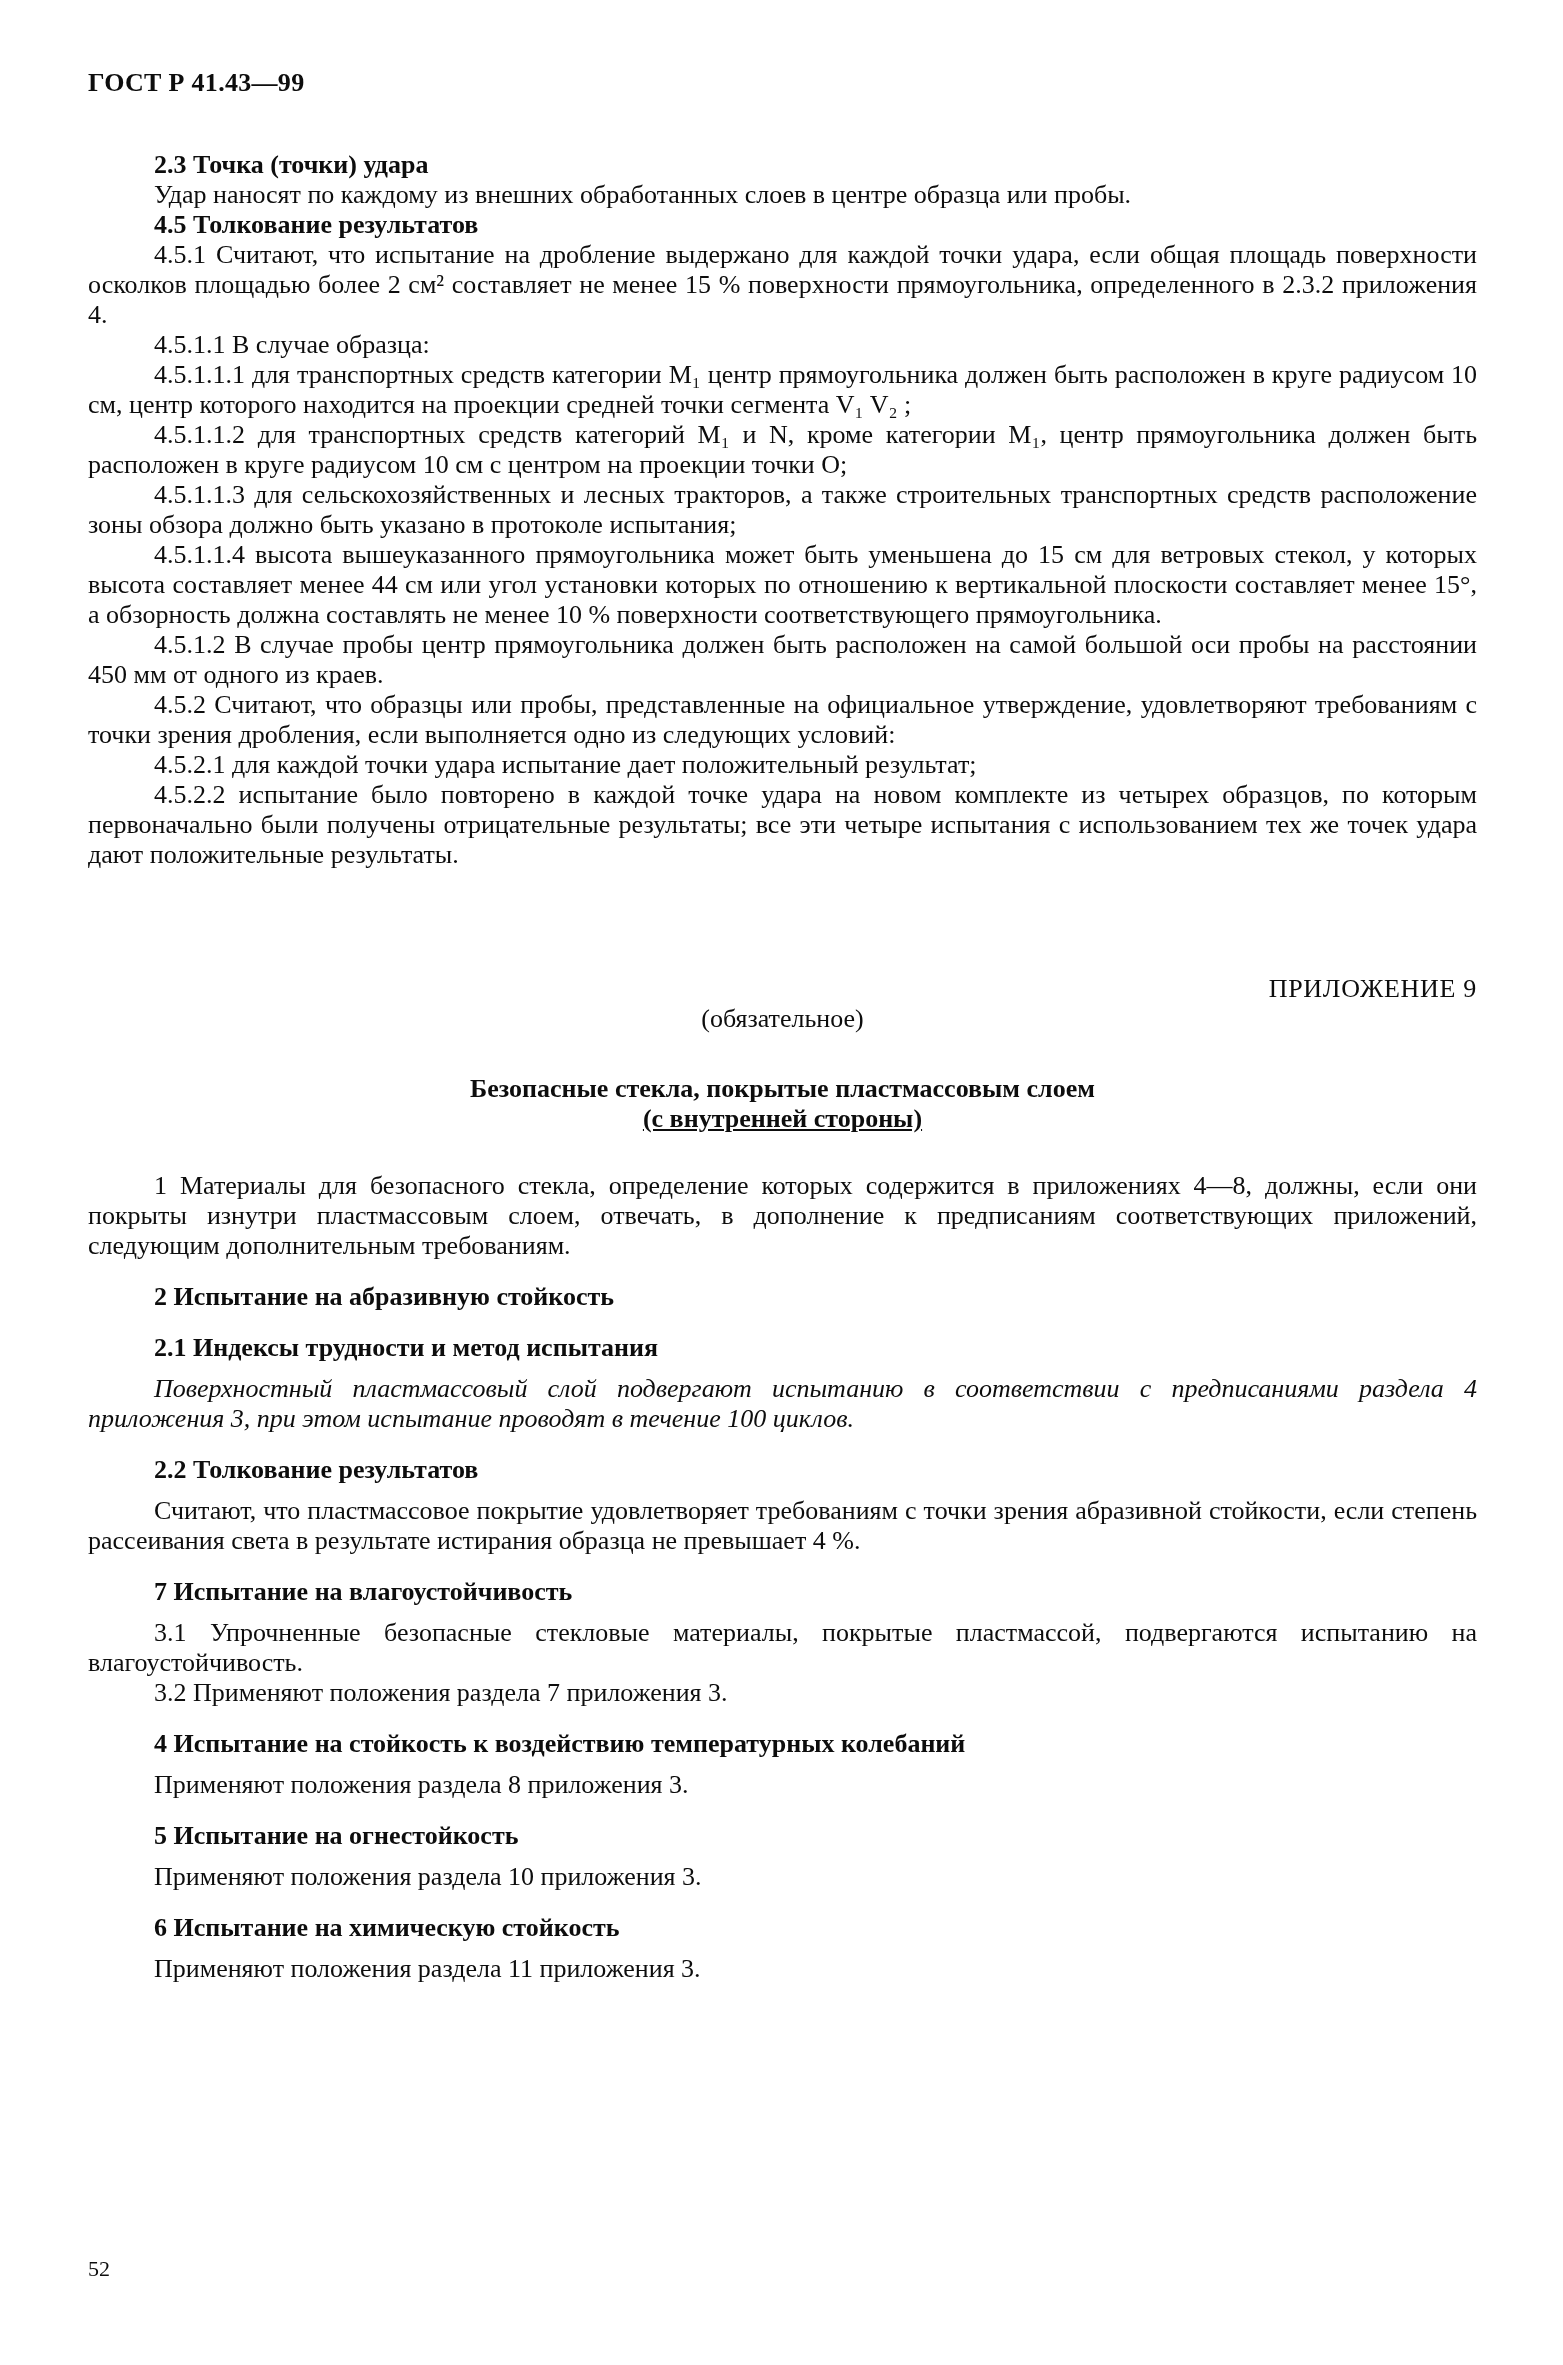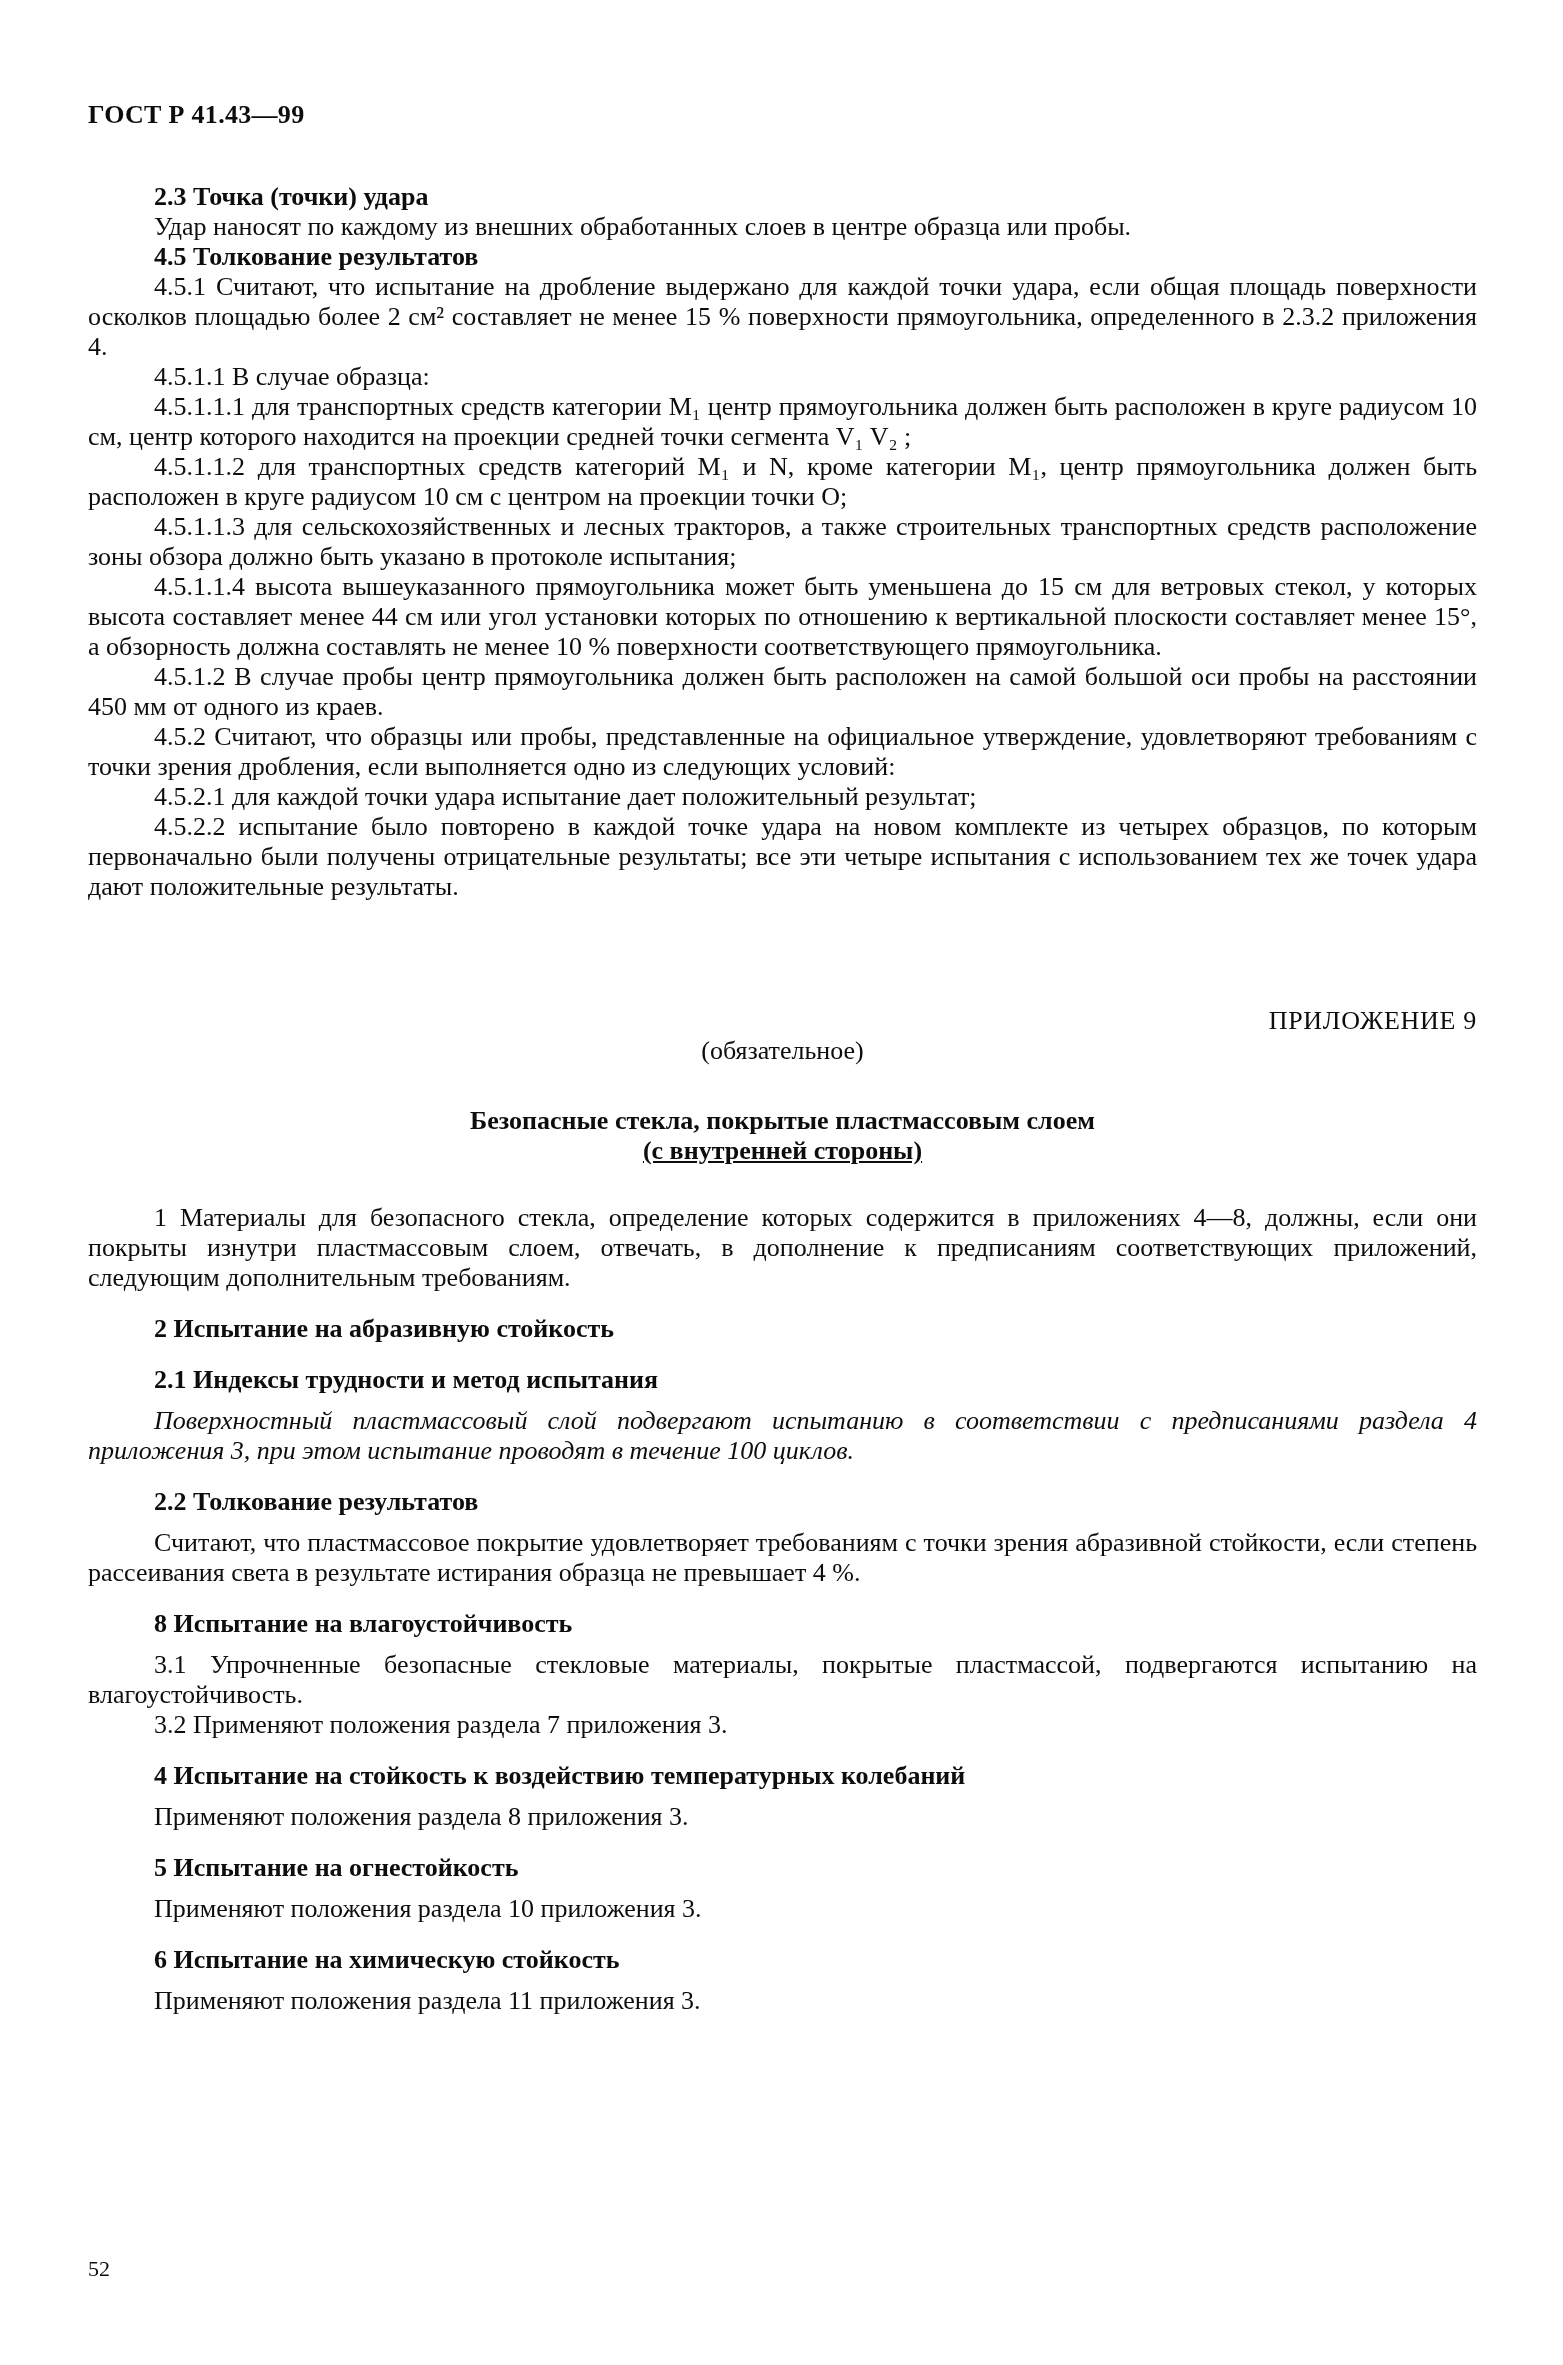--- a/index.html
+++ b/index.html
@@ -9,21 +9,21 @@
     width: 1563px;
     height: 2366px;
     background: #ffffff;
     color: #0d0d0d;
     font-family: "Liberation Serif", serif;
     position: relative;
   }
   .page {
     position: absolute;
     inset: 0;
-    padding: 100px 86px 0 88px;
+    padding: 68px 86px 0 88px;
   }
   .doc-header {
     font-size: 26px;
     font-weight: bold;
     letter-spacing: 0.3px;
     margin: 0 0 52px 0;
   }
   .para {
     font-size: 26px;
     line-height: 30px;
@@ -101,21 +101,21 @@
       <p class="para appendix-label">ПРИЛОЖЕНИЕ 9</p>
       <p class="para appendix-note">(обязательное)</p>
       <p class="para title">Безопасные стекла, покрытые пластмассовым слоем</p>
       <p class="para subtitle">(с внутренней стороны)</p>
       <p class="para body">1 Материалы для безопасного стекла, определение которых содержится в приложениях 4—8, должны, если они покрыты изнутри пластмассовым слоем, отвечать, в дополнение к предписаниям соответствующих приложений, следующим дополнительным требованиям.</p>
       <p class="para section-heading">2 Испытание на абразивную стойкость</p>
       <p class="para section-heading">2.1 Индексы трудности и метод испытания</p>
       <p class="para body-italic">Поверхностный пластмассовый слой подвергают испытанию в соответствии с предписаниями раздела 4 приложения 3, при этом испытание проводят в течение 100 циклов.</p>
       <p class="para section-heading">2.2 Толкование результатов</p>
       <p class="para body">Считают, что пластмассовое покрытие удовлетворяет требованиям с точки зрения абразивной стойкости, если степень рассеивания света в результате истирания образца не превышает 4 %.</p>
-      <p class="para section-heading">8 Испытание на влагоустойчивость</p>
+      <p class="para section-heading">7 Испытание на влагоустойчивость</p>
       <p class="para body">3.1 Упрочненные безопасные стекловые материалы, покрытые пластмассой, подвергаются испытанию на влагоустойчивость.</p>
       <p class="para body">3.2 Применяют положения раздела 7 приложения 3.</p>
       <p class="para section-heading">4 Испытание на стойкость к воздействию температурных колебаний</p>
       <p class="para body">Применяют положения раздела 8 приложения 3.</p>
       <p class="para section-heading">5 Испытание на огнестойкость</p>
       <p class="para body">Применяют положения раздела 10 приложения 3.</p>
       <p class="para section-heading">6 Испытание на химическую стойкость</p>
       <p class="para body">Применяют положения раздела 11 приложения 3.</p>
     </div>
 

